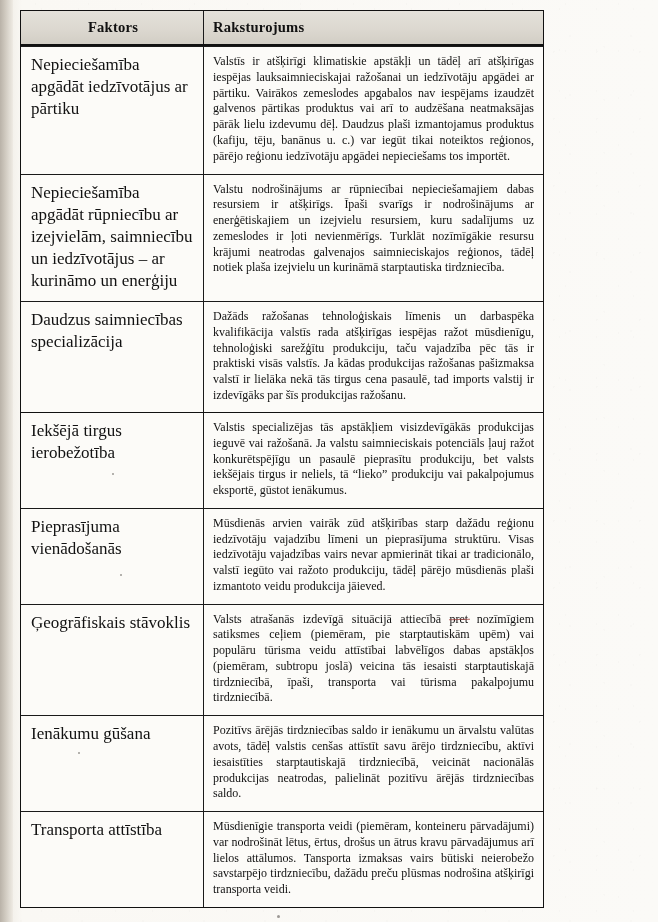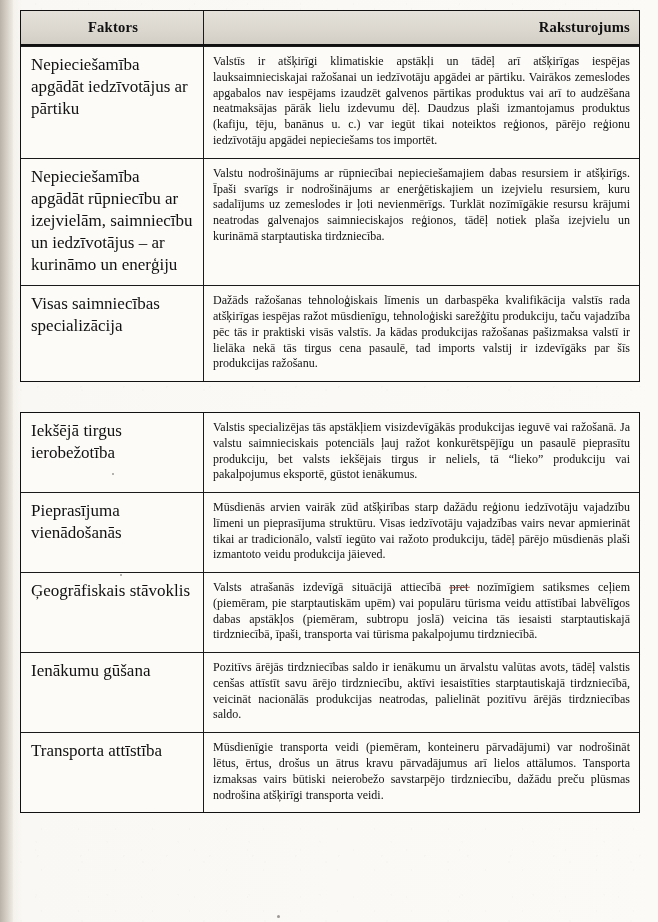--- a/index.html
+++ b/index.html
@@ -44,21 +44,21 @@
     position: absolute;
     left: 0; top: 0;
     width: 13px; height: 922px;
     background: linear-gradient(90deg,#b9b2a8 0%, #cfc9bf 40%, #efebe4 100%);
     z-index: 3;
   }
 
   .table-block {
     position: absolute;
     left: 20px;
-    width: 620px;
+    width: 524px;
     box-sizing: border-box;
     border: 1.6px solid #111;
     background: #fcfbf8;
     z-index: 2;
   }
   #block-top   { top: 10px; }
   #block-bottom{ top: 412px; }
 
   .row {
     display: flex;
@@ -94,21 +94,21 @@
   }
   .header-row .cell-factor,
   .header-row .cell-desc {
     text-align: center;
     font-weight: bold;
     font-size: 14.6px;
     padding-top: 7px;
     padding-bottom: 7px;
     letter-spacing: .2px;
   }
-  .header-row .cell-desc { text-align: right; }
+  .header-row .cell-desc { text-align: left; }
 
   
   .pen-mark {
     position: relative;
     display: inline-block;
   }
   .pen-mark::after {
     content: "";
     position: absolute;
     left: -1px; right: -1px;
@@ -139,21 +139,21 @@
       <div class="cell-factor">Nepieciešamība apgādāt iedzīvotājus ar pārtiku</div>
       <div class="cell-desc">Valstīs ir atšķirīgi klimatiskie apstākļi un tādēļ arī atšķirīgas iespējas lauksaimnieciskajai ražošanai un iedzīvotāju apgādei ar pārtiku. Vairākos zemeslodes apgabalos nav iespējams izaudzēt galvenos pārtikas produktus vai arī to audzēšana neatmaksājas pārāk lielu izdevumu dēļ. Daudzus plaši izmantojamus produktus (kafiju, tēju, banānus u. c.) var iegūt tikai noteiktos reģionos, pārējo reģionu iedzīvotāju apgādei nepieciešams tos importēt.</div>
     </div>
 
     <div class="row">
       <div class="cell-factor">Nepieciešamība apgādāt rūpniecību ar izejvielām, saimniecību un iedzīvotājus – ar kurināmo un enerģiju</div>
       <div class="cell-desc">Valstu nodrošinājums ar rūpniecībai nepieciešamajiem dabas resursiem ir atšķirīgs. Īpaši svarīgs ir nodrošinājums ar enerģētiskajiem un izejvielu resursiem, kuru sadalījums uz zemeslodes ir ļoti nevienmērīgs. Turklāt nozīmīgākie resursu krājumi neatrodas galvenajos saimnieciskajos reģionos, tādēļ notiek plaša izejvielu un kurināmā starptautiska tirdzniecība.</div>
     </div>
 
     <div class="row">
-      <div class="cell-factor">Visas saimniecības specializācija</div>
+      <div class="cell-factor">Daudzus saimniecības specializācija</div>
       <div class="cell-desc">Dažāds ražošanas tehnoloģiskais līmenis un darbaspēka kvalifikācija valstīs rada atšķirīgas iespējas ražot mūsdienīgu, tehnoloģiski sarežģītu produkciju, taču vajadzība pēc tās ir praktiski visās valstīs. Ja kādas produkcijas ražošanas pašizmaksa valstī ir lielāka nekā tās tirgus cena pasaulē, tad imports valstij ir izdevīgāks par šīs produkcijas ražošanu.</div>
     </div>
 
   </div>
 
   <div class="table-block" id="block-bottom">
 
     <div class="row">
       <div class="cell-factor">Iekšējā tirgus ierobežotība</div>
       <div class="cell-desc">Valstis specializējas tās apstākļiem visizdevīgākās produkcijas ieguvē vai ražošanā. Ja valstu saimnieciskais potenciāls ļauj ražot konkurētspējīgu un pasaulē pieprasītu produkciju, bet valsts iekšējais tirgus ir neliels, tā “lieko” produkciju vai pakalpojumus eksportē, gūstot ienākumus.</div>

